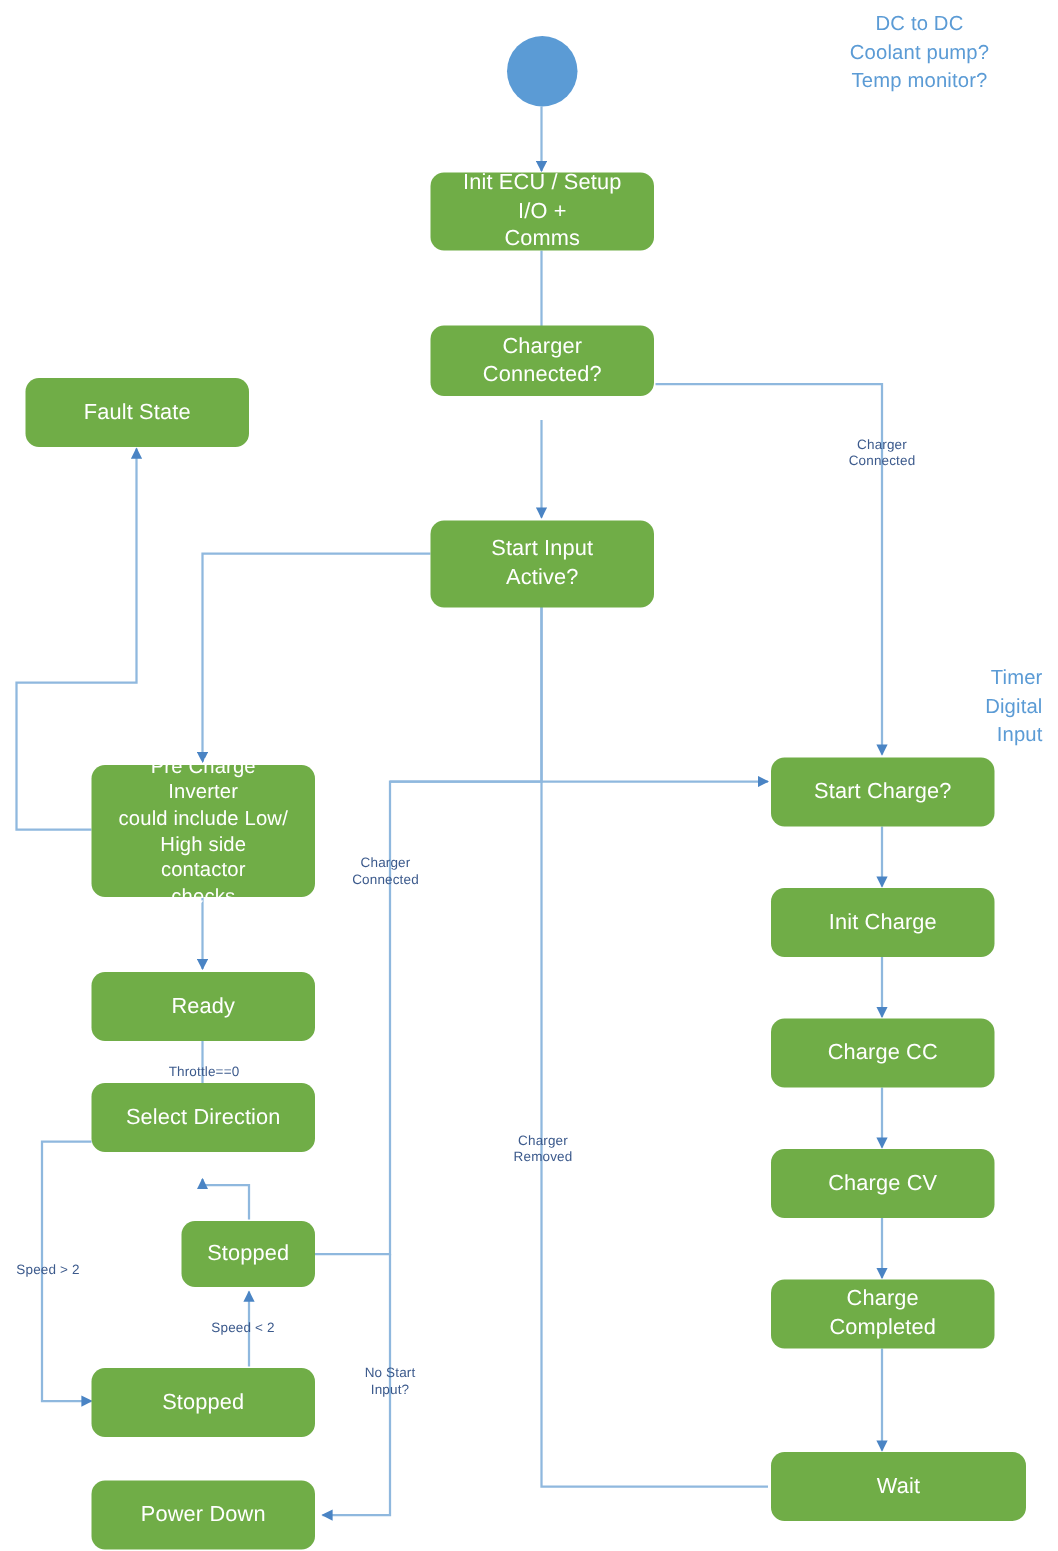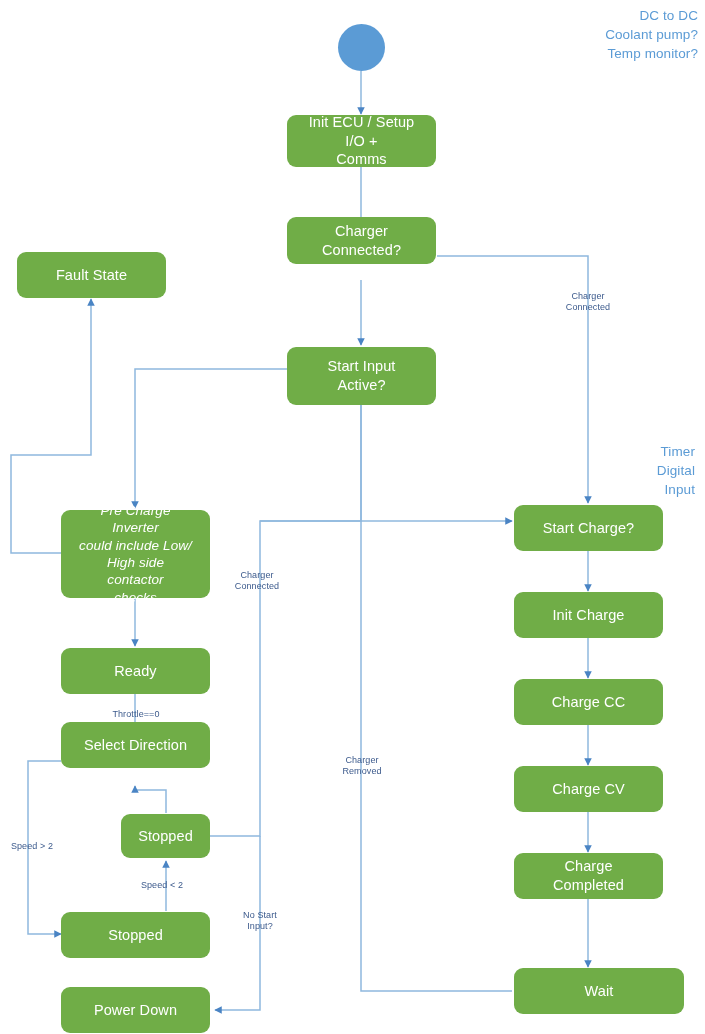--- a/index.html
+++ b/index.html
@@ -130,21 +130,21 @@
 
   <div class="node" style="left:287px; top:115px; width:149px; height:52px;">Init ECU / Setup I/O +
 Comms</div>
 
   <div class="node" style="left:287px; top:217px; width:149px; height:47px;">Charger Connected?</div>
 
   <div class="node" style="left:287px; top:347px; width:149px; height:58px;">Start Input Active?</div>
 
   <div class="node" style="left:17px; top:252px; width:149px; height:46px;">Fault State</div>
 
-  <div class="node small-text" style="left:61px; top:510px; width:149px; height:88px;font-style:italic;">Pre Charge Inverter
+  <div class="node small-text" style="left:61px; top:510px; width:149px; height:88px;">Pre Charge Inverter
 could include Low/
 High side contactor
 checks</div>
 
   <div class="node" style="left:61px; top:648px; width:149px; height:46px;">Ready</div>
 
   <div class="node" style="left:61px; top:708px; width:149px; height:46px;margin-top:14px;">Select Direction</div>
 
   <div class="node" style="left:121px; top:814px; width:89px; height:44px;">Stopped</div>
 
@@ -175,21 +175,21 @@
 
   <div class="edge-label" style="left:100px; top:709px; width:72px;">Throttle==0</div>
 
   <div class="edge-label" style="left:0px; top:841px; width:64px;">Speed &gt; 2</div>
 
   <div class="edge-label" style="left:129px; top:880px; width:66px;">Speed &lt; 2</div>
 
   <div class="edge-label" style="left:226px; top:910px; width:68px;">No Start
 Input?</div>
 
-  <div class="annotation center-align" style="left:528px; top:6px; width:170px;text-align:right;">DC to DC
+  <div class="annotation center-align" style="left:528px; top:6px; width:170px;">DC to DC
 Coolant pump?
 Temp monitor?</div>
 
   <div class="annotation right-align" style="left:575px; top:442px; width:120px;">Timer
 Digital
 Input</div>
 
 </div>
 
 </body></html>

